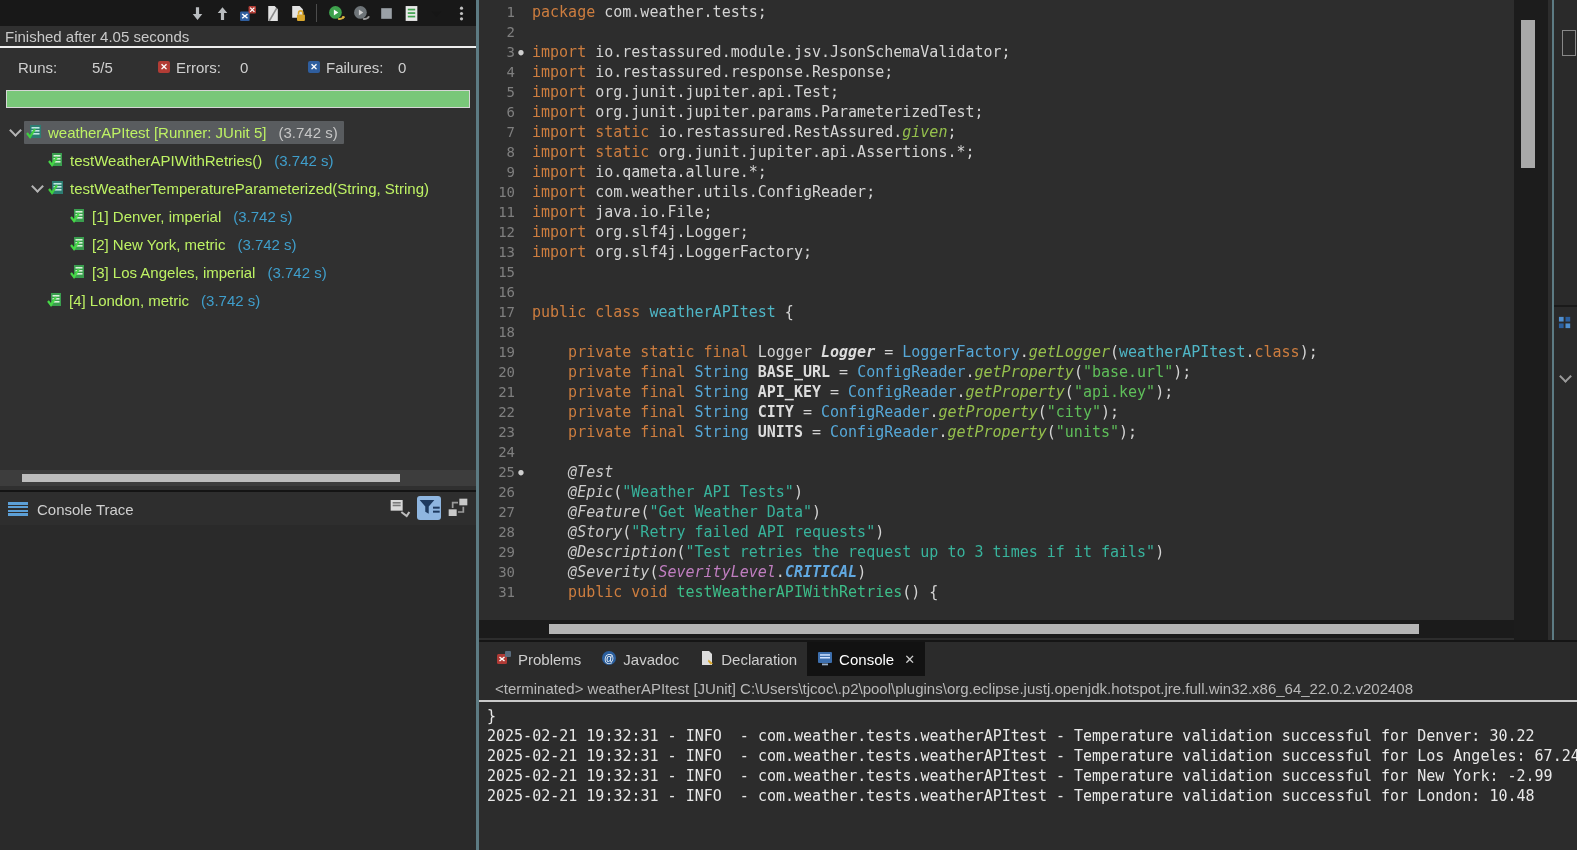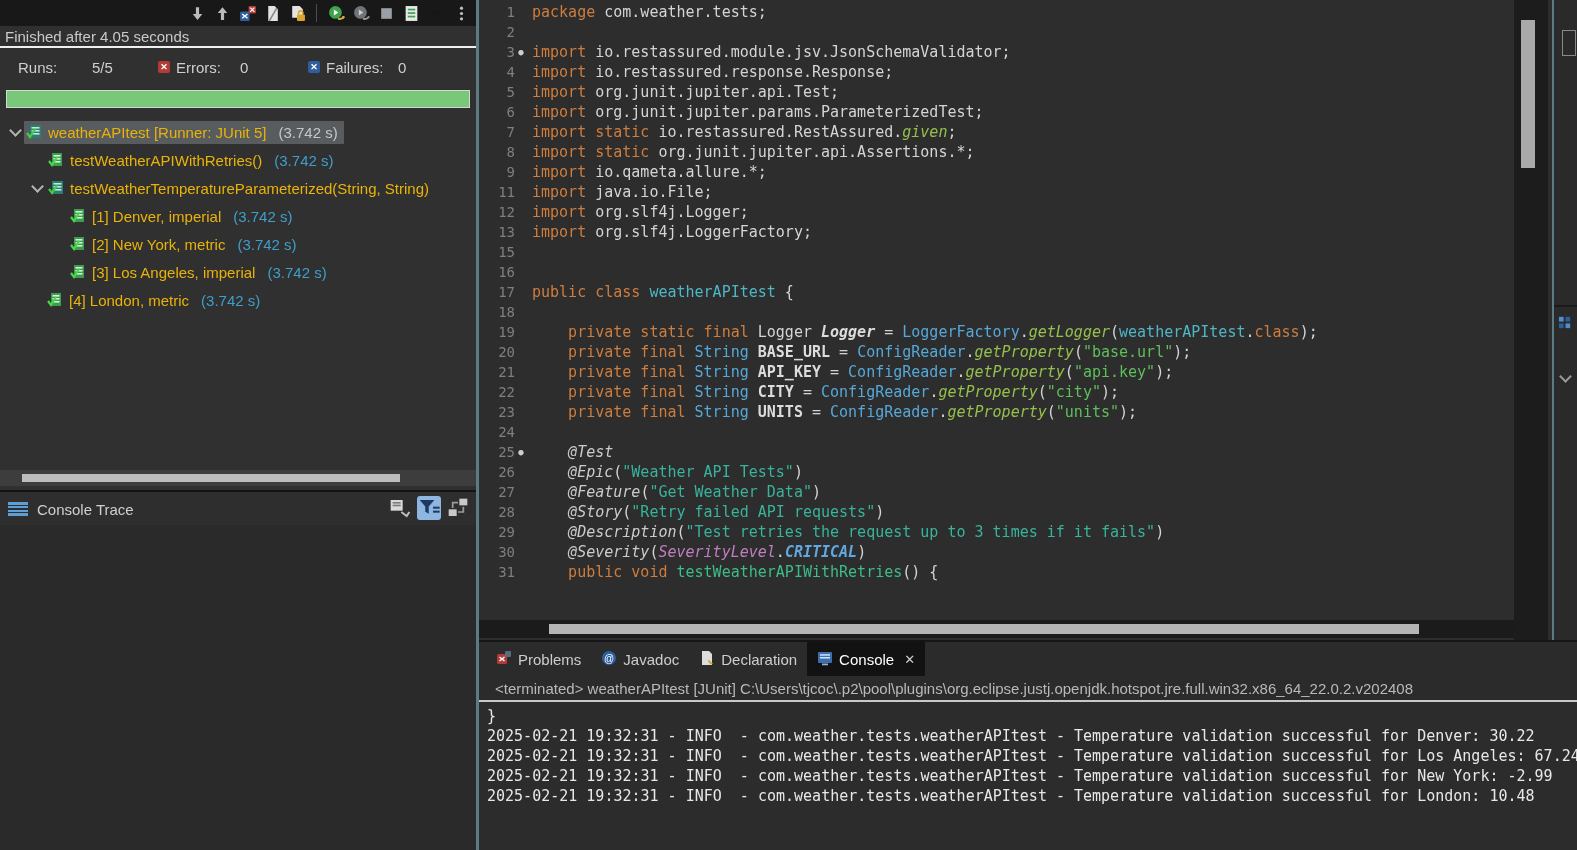--- a/index.html
+++ b/index.html
@@ -20,21 +20,21 @@
   .cico.err{background:#b23c35;}
   .cico.fail{background:#2f5e9e;}
   .jprogress{position:absolute;left:6px;top:90px;width:462px;height:16px;background:#79c779;border:1px solid #d6d6d6;}
   .jtree{position:absolute;left:0;top:118px;width:476px;height:350px;overflow:hidden;}
   .trow{height:28px;display:flex;align-items:center;font-size:15px;white-space:nowrap;cursor:pointer;}
   .chevslot{width:18px;display:inline-flex;justify-content:center;flex:none;}
   .chev{width:7px;height:7px;border-right:2px solid #b4b4b4;border-bottom:2px solid #b4b4b4;transform:rotate(45deg);margin-top:-4px;}
   .selwrap{display:inline-flex;align-items:center;gap:6px;padding:3px 6px 3px 2px;border-radius:1px;}
   .selwrap.hl{background:#595c5f;}
   .ticon{width:16px;height:16px;flex:none;}
-  .tlabel{color:#eab308;}
+  .tlabel{color:#bef264;}
   .ttime{color:#3f9ecb;margin-left:6px;}
   .ttime.gray{color:#c6c6c6;}
   .jtreehscroll{position:absolute;left:0;top:470px;width:476px;height:16px;background:#3d3d3d;}
   .jtreehscroll .thumb{position:absolute;left:22px;top:4px;width:378px;height:8px;background:#bdbdbd;cursor:pointer;}
   .ftheader{position:absolute;left:0;top:490px;width:476px;height:34px;background:#2e2e2e;border-top:2px solid #141414;
             border-bottom:1px solid #0c0c0c;display:flex;align-items:center;font-size:15px;color:#cfcfcf;}
   .ftmenu{width:20px;height:14px;margin:0 9px 0 8px;display:flex;flex-direction:column;justify-content:space-between;cursor:pointer;}
   .ftmenu div{height:2.5px;background:#5c9fd6;}
   .fticons{position:absolute;right:6px;top:4px;display:flex;gap:5px;}
   .fticon{width:24px;height:24px;display:inline-flex;align-items:center;justify-content:center;border-radius:3px;cursor:pointer;}
@@ -325,20 +325,21 @@
     <div class="codelines" id="code-lines">
         <div class="cline"><span class="lnum">1</span><span class="lmark"></span><span class="lcode"><span class="c-kw">package</span><span class="c-pl"> com.weather.tests;</span></span></div>
         <div class="cline"><span class="lnum">2</span><span class="lmark"></span><span class="lcode"></span></div>
         <div class="cline"><span class="lnum">3</span><span class="lmark">●</span><span class="lcode"><span class="c-kw">import</span><span class="c-pl"> io.restassured.module.jsv.JsonSchemaValidator;</span></span></div>
         <div class="cline"><span class="lnum">4</span><span class="lmark"></span><span class="lcode"><span class="c-kw">import</span><span class="c-pl"> io.restassured.response.Response;</span></span></div>
         <div class="cline"><span class="lnum">5</span><span class="lmark"></span><span class="lcode"><span class="c-kw">import</span><span class="c-pl"> org.junit.jupiter.api.Test;</span></span></div>
         <div class="cline"><span class="lnum">6</span><span class="lmark"></span><span class="lcode"><span class="c-kw">import</span><span class="c-pl"> org.junit.jupiter.params.ParameterizedTest;</span></span></div>
         <div class="cline"><span class="lnum">7</span><span class="lmark"></span><span class="lcode"><span class="c-kw">import static</span><span class="c-pl"> io.restassured.RestAssured.</span><span class="c-mth">given</span><span class="c-pl">;</span></span></div>
         <div class="cline"><span class="lnum">8</span><span class="lmark"></span><span class="lcode"><span class="c-kw">import static</span><span class="c-pl"> org.junit.jupiter.api.Assertions.*;</span></span></div>
         <div class="cline"><span class="lnum">9</span><span class="lmark"></span><span class="lcode"><span class="c-kw">import</span><span class="c-pl"> io.qameta.allure.*;</span></span></div>
+        <div class="cline"><span class="lnum">10</span><span class="lmark"></span><span class="lcode"><span class="c-kw">import</span><span class="c-pl"> com.weather.utils.ConfigReader;</span></span></div>
         <div class="cline"><span class="lnum">11</span><span class="lmark"></span><span class="lcode"><span class="c-kw">import</span><span class="c-pl"> java.io.File;</span></span></div>
         <div class="cline"><span class="lnum">12</span><span class="lmark"></span><span class="lcode"><span class="c-kw">import</span><span class="c-pl"> org.slf4j.Logger;</span></span></div>
         <div class="cline"><span class="lnum">13</span><span class="lmark"></span><span class="lcode"><span class="c-kw">import</span><span class="c-pl"> org.slf4j.LoggerFactory;</span></span></div>
         <div class="cline"><span class="lnum">15</span><span class="lmark"></span><span class="lcode"></span></div>
         <div class="cline"><span class="lnum">16</span><span class="lmark"></span><span class="lcode"></span></div>
         <div class="cline"><span class="lnum">17</span><span class="lmark"></span><span class="lcode"><span class="c-kw">public class</span><span class="c-cls"> weatherAPItest</span><span class="c-pl"> {</span></span></div>
         <div class="cline"><span class="lnum">18</span><span class="lmark"></span><span class="lcode"></span></div>
         <div class="cline"><span class="lnum">19</span><span class="lmark"></span><span class="lcode"><span class="c-kw">    private static final</span><span class="c-pl"> Logger </span><span class="c-sfld">Logger</span><span class="c-pl"> = </span><span class="c-typ">LoggerFactory</span><span class="c-pl">.</span><span class="c-mth">getLogger</span><span class="c-pl">(</span><span class="c-cls">weatherAPItest</span><span class="c-pl">.</span><span class="c-kw">class</span><span class="c-pl">);</span></span></div>
         <div class="cline"><span class="lnum">20</span><span class="lmark"></span><span class="lcode"><span class="c-kw">    private final</span><span class="c-typ"> String</span><span class="c-fld"> BASE_URL</span><span class="c-pl"> = </span><span class="c-typ">ConfigReader</span><span class="c-pl">.</span><span class="c-mth">getProperty</span><span class="c-pl">(</span><span class="c-str">"base.url"</span><span class="c-pl">);</span></span></div>
         <div class="cline"><span class="lnum">21</span><span class="lmark"></span><span class="lcode"><span class="c-kw">    private final</span><span class="c-typ"> String</span><span class="c-fld"> API_KEY</span><span class="c-pl"> = </span><span class="c-typ">ConfigReader</span><span class="c-pl">.</span><span class="c-mth">getProperty</span><span class="c-pl">(</span><span class="c-str">"api.key"</span><span class="c-pl">);</span></span></div>

